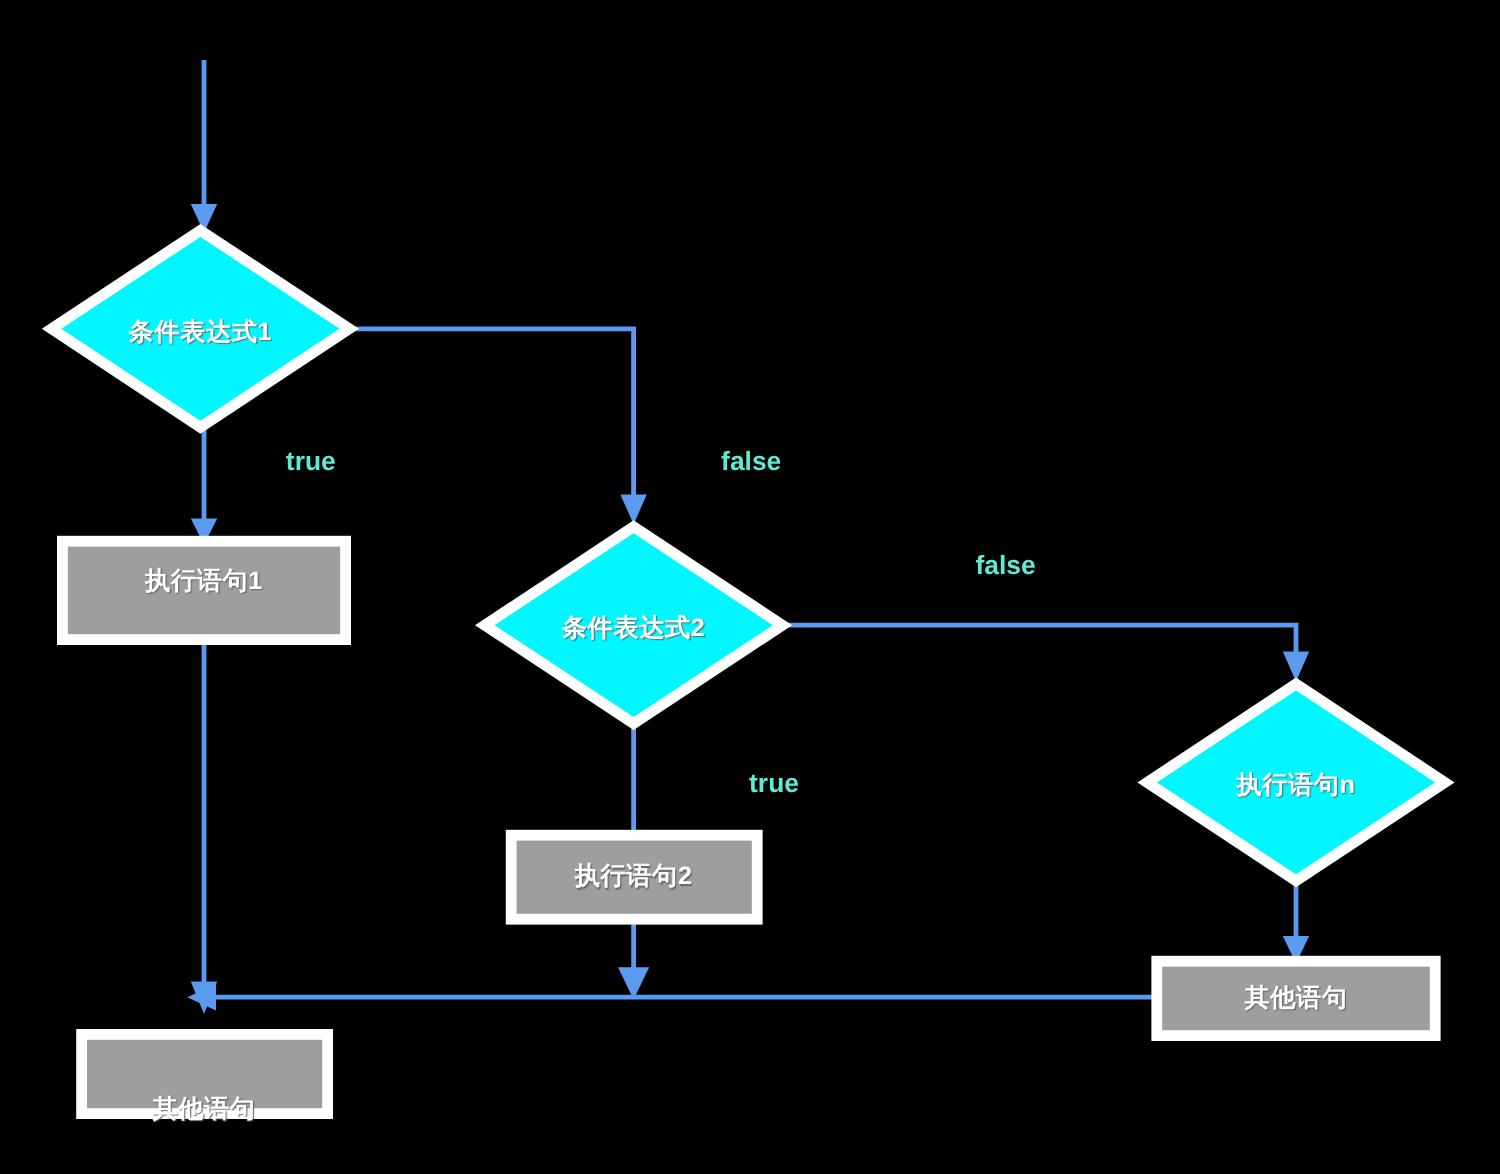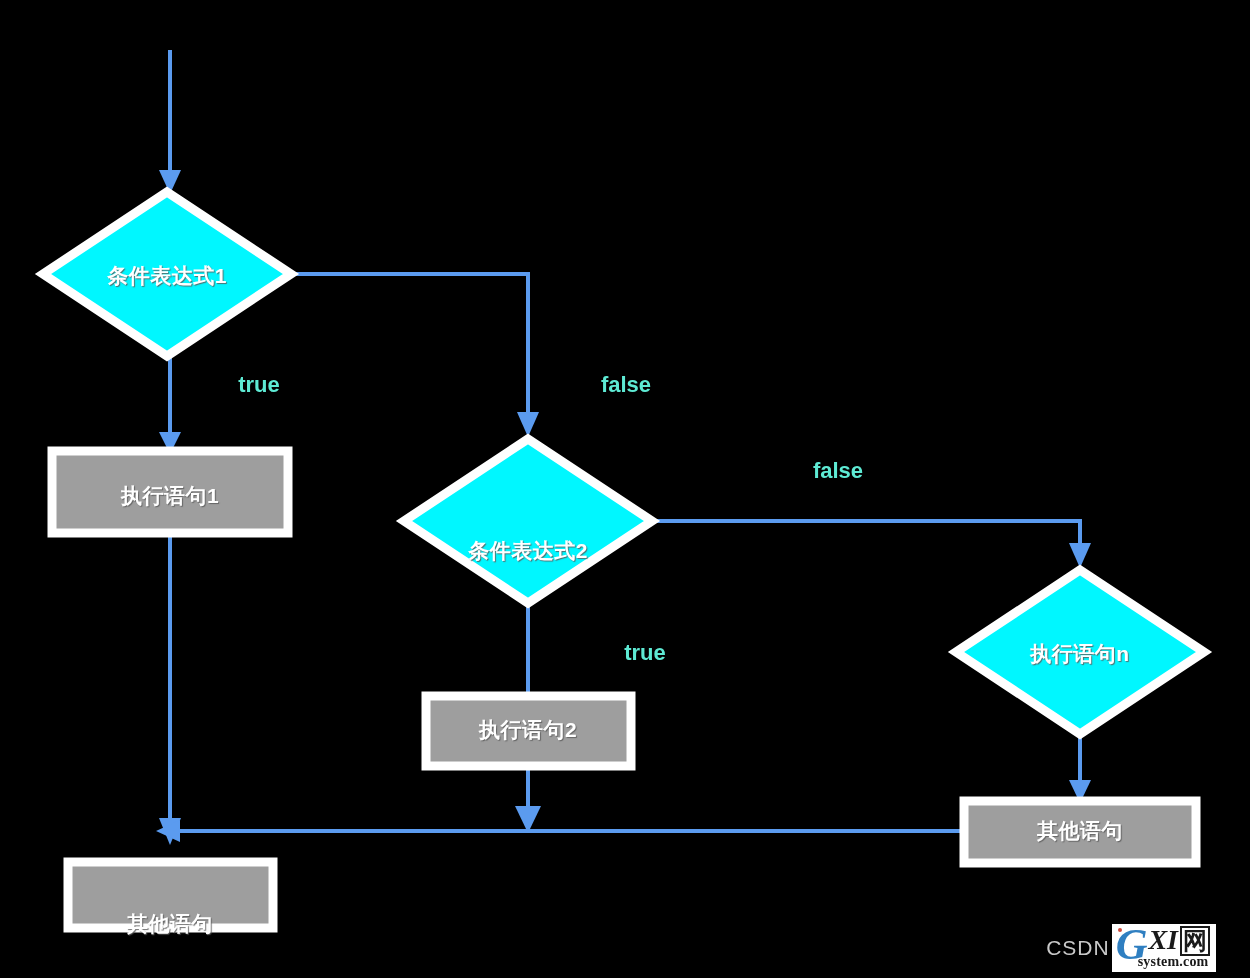--- a/index.html
+++ b/index.html
@@ -188,44 +188,34 @@
     </g>
 
     <g>
       <rect x="68" y="862" width="205" height="66" fill="#9e9e9e" stroke="#ffffff" stroke-width="9"></rect>
     </g>
 
   </svg>
 
   <div class="node-label" style="left:167px; top:276px;">条件表达式1</div>
 
-  <div class="node-label" style="left:170px; top:496px;">执行语句1</div>
-
-  <div class="node-label" style="left:528px; top:523px;margin-top:28px;">条件表达式2</div>
+  <div class="node-label" style="left:170px; top:484px;">执行语句1</div>
+
+  <div class="node-label" style="left:528px; top:523px;">条件表达式2</div>
 
   <div class="node-label" style="left:528px; top:730px;">执行语句2</div>
 
   <div class="node-label" style="left:1080px; top:654px;">执行语句n</div>
 
   <div class="node-label" style="left:1080px; top:831px;">其他语句</div>
 
   <div class="node-label" style="left:170px; top:924px;">其他语句</div>
 
   <div class="edge-label" style="left:259px; top:385px;">true</div>
 
   <div class="edge-label" style="left:626px; top:385px;">false</div>
 
   <div class="edge-label" style="left:838px; top:471px;">false</div>
 
   <div class="edge-label" style="left:645px; top:653px;">true</div>
 
-  <div class="watermark">
-    <span class="wm-csdn">CSDN</span>
-    <span class="wm-logo">
-      <span class="wm-dot"></span>
-      <span class="wm-g">G</span>
-      <span class="wm-xi">XI</span>
-      <span class="wm-net">网</span>
-      <span class="wm-dom">system.com</span>
-    </span>
-  </div>
 
 </div>
 
 </body></html>

